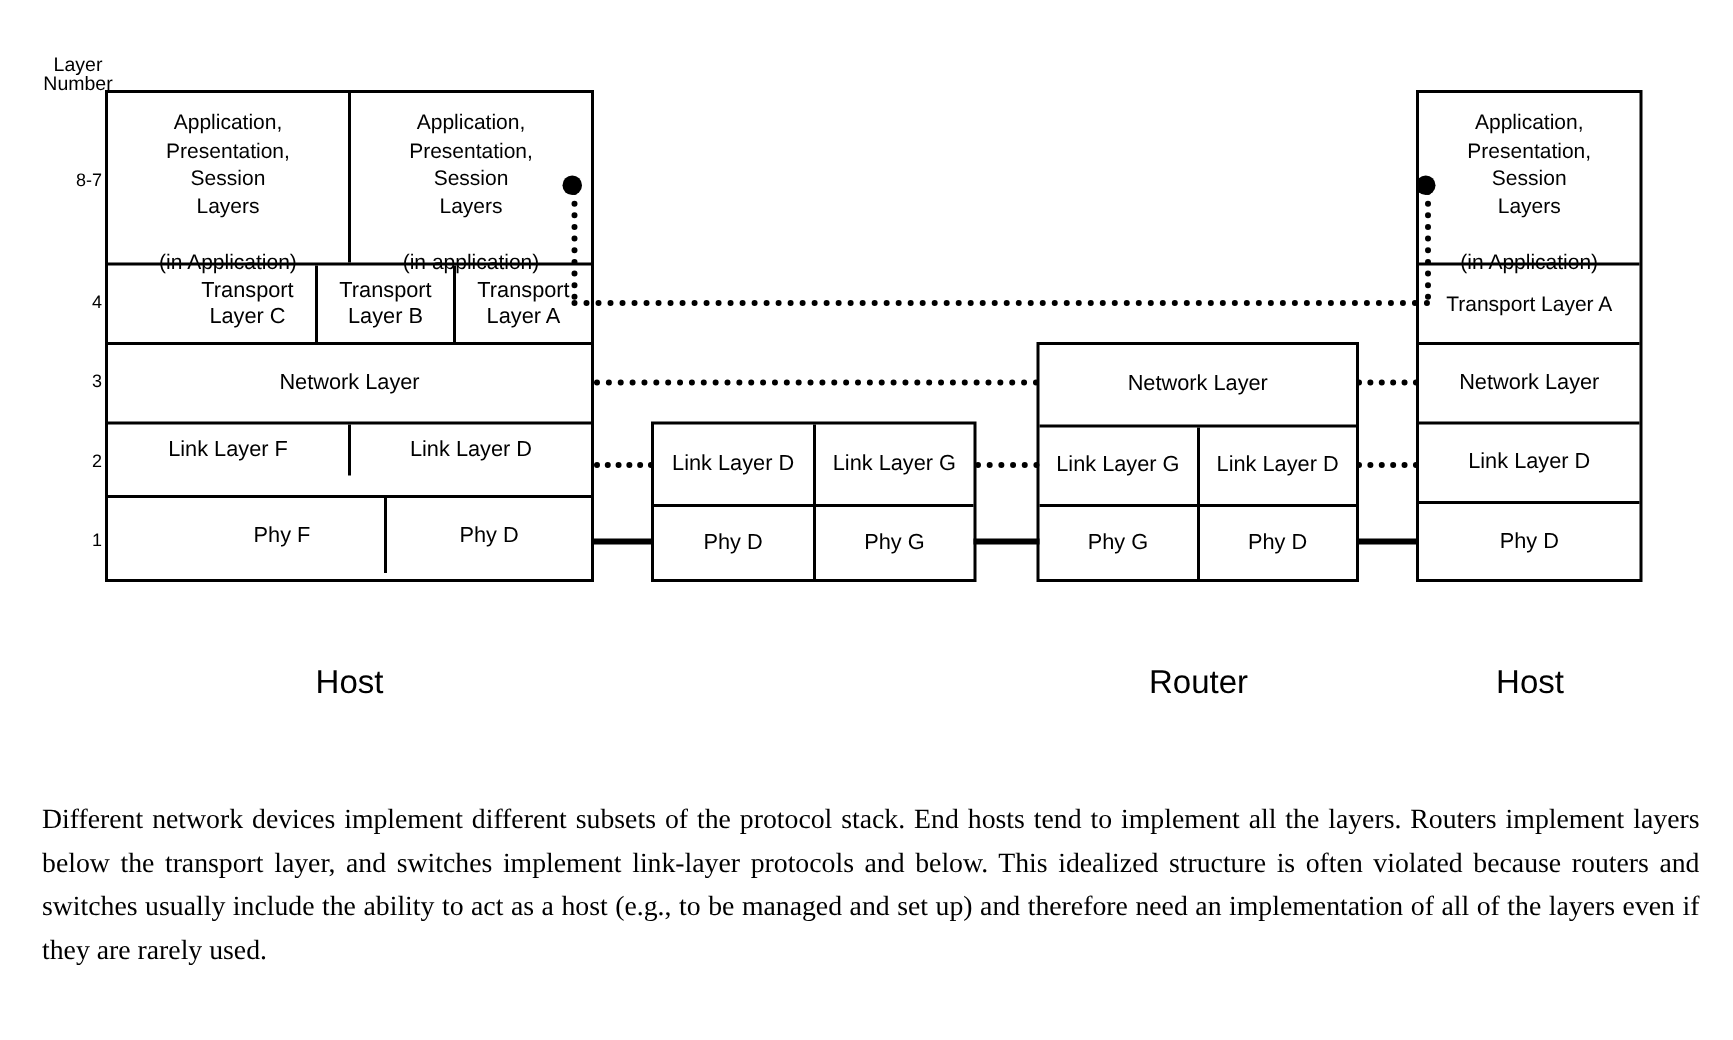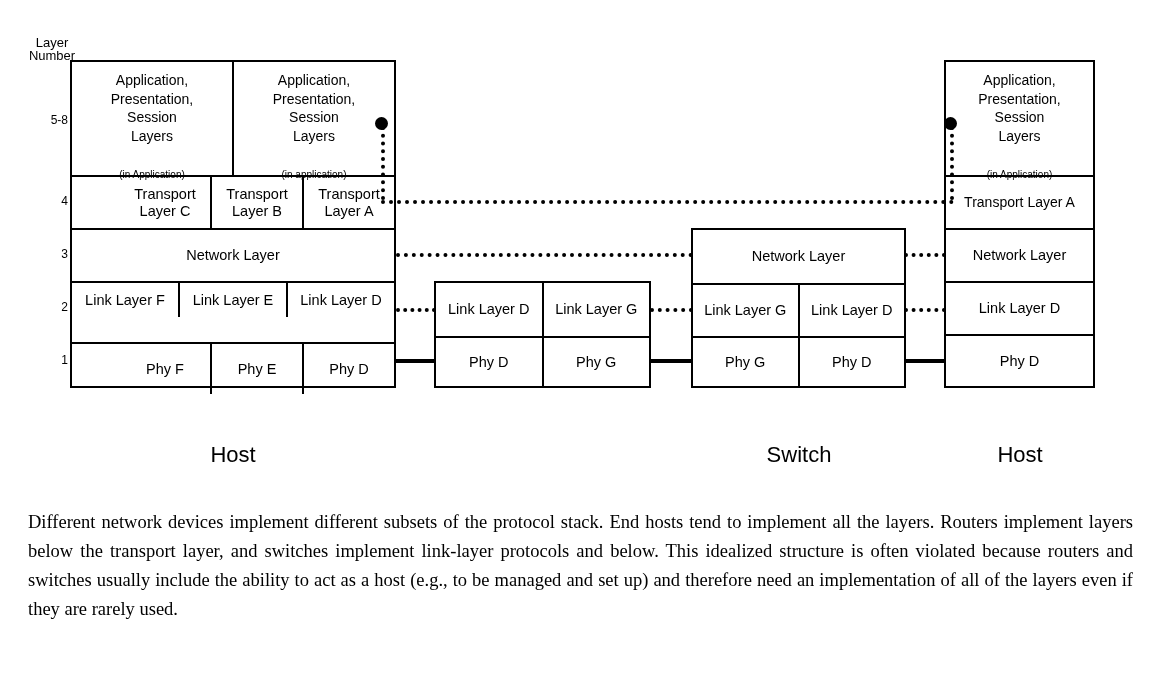--- a/index.html
+++ b/index.html
@@ -65,21 +65,21 @@
     box-sizing: border-box;
     padding: 0 3px;
     white-space: pre-line;
   }
   .cell.divider-left { border-left: 2px solid #000; }
   .cell.app {
     font-size: 14px;
     line-height: 18.5px;
   }
   .cell .small {
-    font-size: 10px;
+    font-size: 14px;
   }
 
   
   .dotline-h {
     position: absolute;
     height: 0;
     border-top: 4px dotted #000;
   }
   .dotline-v {
     position: absolute;
@@ -124,31 +124,32 @@
   }
   #caption-label {
     font-weight: bold;
     width: 118px;
     flex: 0 0 118px;
     font-size: 18.5px;
   }
   #caption-body {
     flex: 1 1 auto;
     text-align: justify;
+    margin-top: 25px;
   }
 </style>
 </head>
 <body>
 
 <div id="figure-area">
 
   <div class="axis-label" style="left:24px; top:36px; width:56px;">Layer
 Number</div>
 
-  <div class="layer-num" style="left:24px; top:113px; width:44px;">5-8</div>
+  <div class="layer-num" style="left:24px; top:113px; width:44px;">8-7</div>
   <div class="layer-num" style="left:24px; top:194px; width:44px;">4</div>
   <div class="layer-num" style="left:24px; top:247px; width:44px;">3</div>
   <div class="layer-num" style="left:24px; top:300px; width:44px;">2</div>
   <div class="layer-num" style="left:24px; top:353px; width:44px;">1</div>
 
   <div class="stack" style="left:70px; top:60px; width:326px; height:328px;">
 
     <div class="row" style="top:0; height:113px;">
       <div class="cell app">
         <span>
@@ -178,27 +179,25 @@
       <div class="cell divider-left">Transport
 Layer A</div>
     </div>
 
     <div class="row bordered-top" style="top:166px; height:53px;">
       <div class="cell">Network Layer</div>
     </div>
 
     <div class="row bordered-top" style="top:219px; height:36px;">
       <div class="cell">Link Layer F</div>
-      <div class="cell divider-left">Link Layer E</div>
       <div class="cell divider-left">Link Layer D</div>
     </div>
 
-    <div class="row bordered-top" style="top:280px; height:52px;padding-left:48px;">
+    <div class="row bordered-top" style="top:268px; height:52px;padding-left:48px;">
       <div class="cell">Phy F</div>
-      <div class="cell divider-left">Phy E</div>
       <div class="cell divider-left">Phy D</div>
     </div>
   </div>
 
   <div class="stack" style="left:434px; top:281px; width:217px; height:107px;">
     <div class="row" style="top:0; height:53px;">
       <div class="cell">Link Layer D</div>
       <div class="cell divider-left">Link Layer G</div>
     </div>
     <div class="row bordered-top" style="top:53px; height:50px;">
@@ -263,20 +262,20 @@
 
   <div class="dotline-h" style="left:650px; top:308px; width:43px;"></div>
 
   <div class="dotline-h" style="left:904px; top:308px; width:42px;"></div>
 
   <div class="solidline-h" style="left:394px; top:359px; width:42px;"></div>
   <div class="solidline-h" style="left:649px; top:359px; width:44px;"></div>
   <div class="solidline-h" style="left:904px; top:359px; width:42px;"></div>
 
   <div class="device-label" style="left:133px; top:441px; width:200px;">Host</div>
-  <div class="device-label" style="left:699px; top:441px; width:200px;">Switch</div>
+  <div class="device-label" style="left:699px; top:441px; width:200px;">Router</div>
   <div class="device-label" style="left:920px; top:441px; width:200px;">Host</div>
 
 </div>
 
 <div id="caption">
   <div id="caption-body">Different network devices implement different subsets of the protocol stack. End hosts tend to implement all the layers. Routers implement layers below the transport layer, and switches implement link-layer protocols and below. This idealized structure is often violated because routers and switches usually include the ability to act as a host (e.g., to be managed and set up) and therefore need an implementation of all of the layers even if they are rarely used.</div>
 </div>
 
 </body></html>

